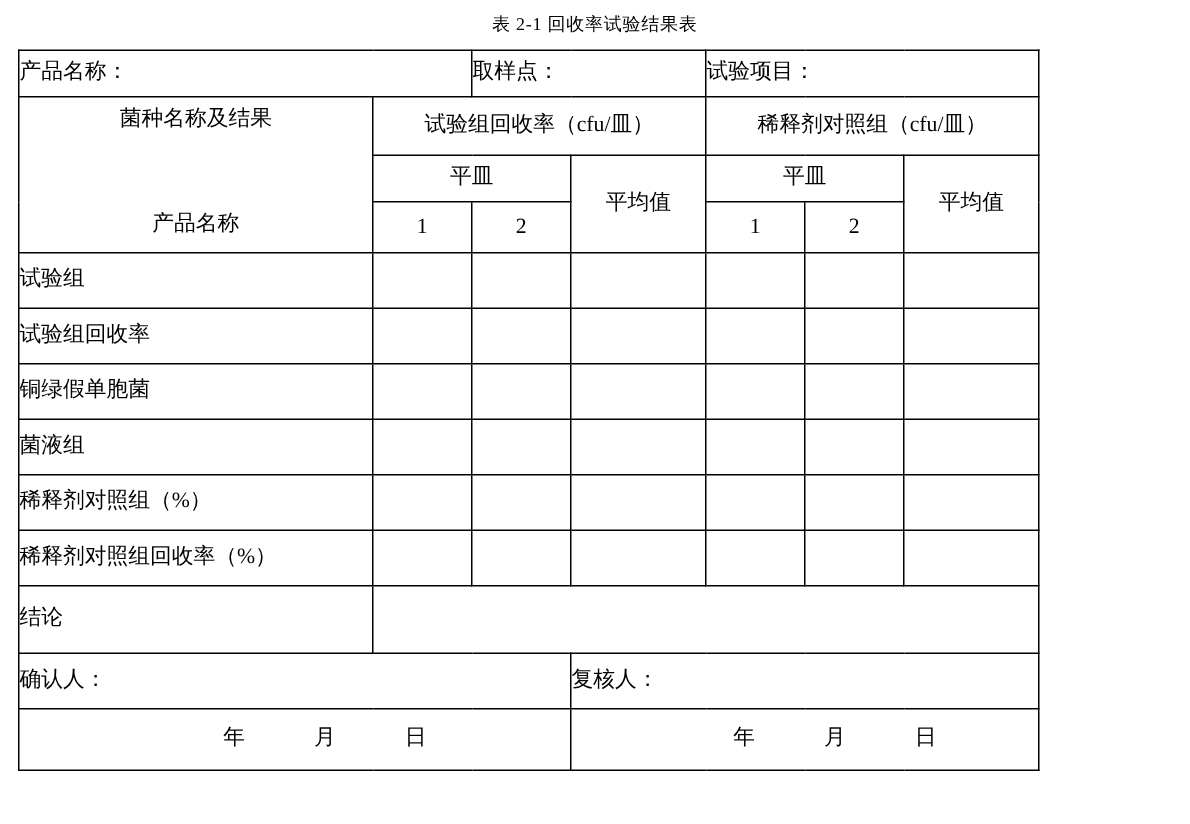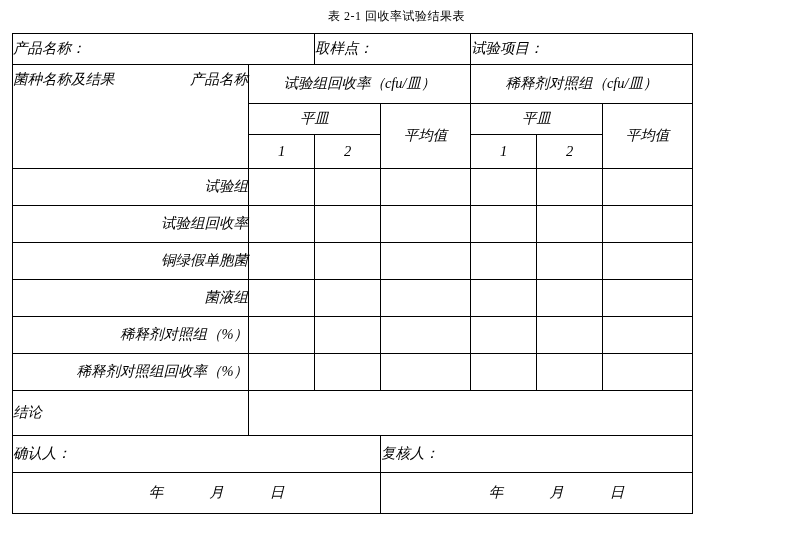--- a/index.html
+++ b/index.html
@@ -29,21 +29,20 @@
     font-family: "Liberation Serif", "DejaVu Serif", serif;
   }
   .table-wrap {
     padding: 0 12px;
   }
   table.rec {
     width: 614px;
     border-collapse: collapse;
     table-layout: fixed;
     font-size: 14.5px;
-    font-style: italic;
   }
   table.rec td {
     border: 1px solid #000000;
     padding: 0;
     vertical-align: middle;
     line-height: 1.2;
   }
   .pad-l {
     padding-left: 8px;
     text-align: left;
@@ -69,21 +68,21 @@
   .h-concl {
     height: 44px;
   }
   .h-sign1 {
     height: 36px;
   }
   .h-sign2 {
     height: 40px;
   }
   .rowlabel {
-    text-align: right;
+    text-align: left;
   }
   .item-label {
     text-align: center;
     display: block;
   }
   .dates {
     display: flex;
     justify-content: center;
     gap: 46px;
     padding-left: 40px;
@@ -111,21 +110,21 @@
       <tbody>
 
         <tr>
           <td class="pad-l h-head" colspan="2">产品名称：</td>
           <td class="pad-l h-head" colspan="2">取样点：</td>
           <td class="pad-l h-head" colspan="3">试验项目：</td>
         </tr>
 
         <tr>
           <td class="ctr h-sec" rowspan="3">
-            <div style="height:100%; display:flex; flex-direction:row; justify-content:space-between; padding:6px 0 10px 0; box-sizing:border-box;">
+            <div style="height:100%; display:flex; flex-direction:column; justify-content:space-between; padding:6px 0 10px 0; box-sizing:border-box;">
               <span class="item-label nowrap">菌种名称及结果</span>
               <span class="item-label nowrap">产品名称</span>
             </div>
           </td>
           <td class="ctr h-sec" colspan="3">试验组回收率（cfu/皿）</td>
           <td class="ctr h-sec" colspan="3">稀释剂对照组（cfu/皿）</td>
         </tr>
 
         <tr>
           <td class="ctr h-sub" colspan="2">平皿</td>

